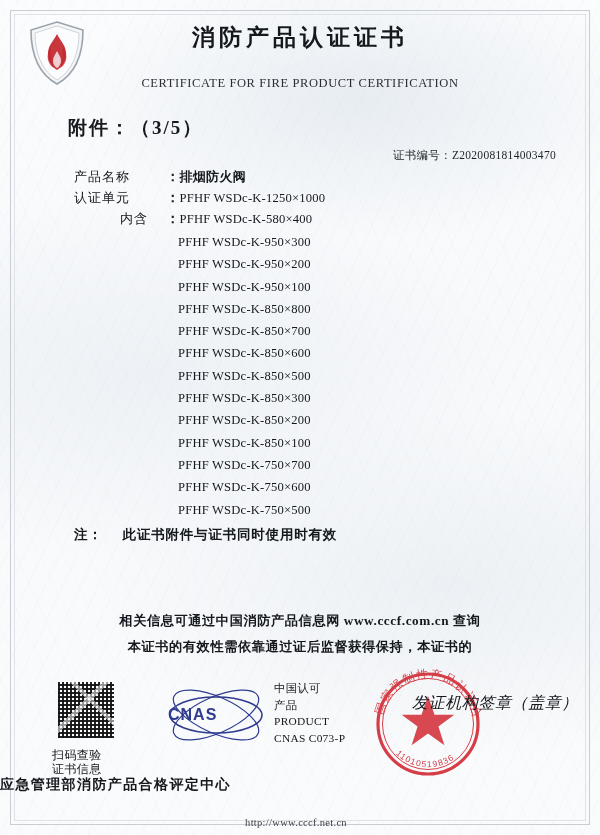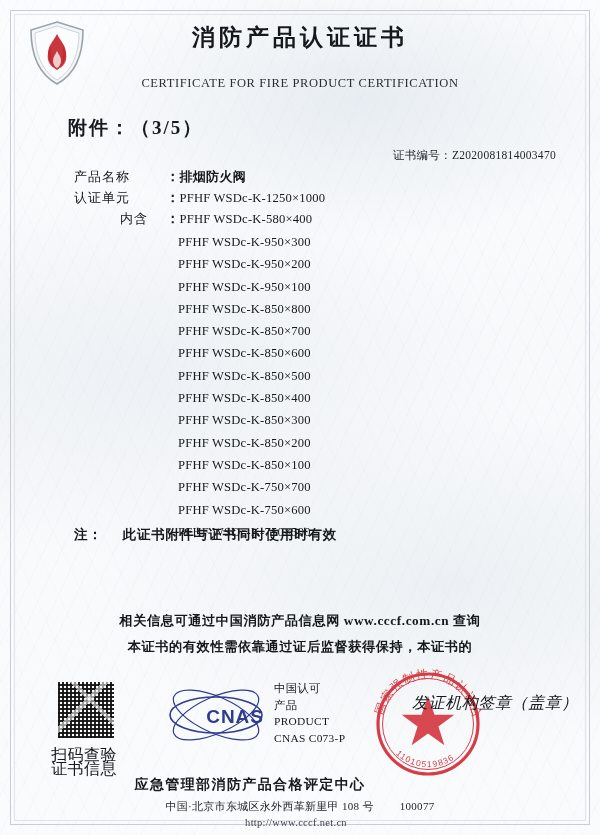--- a/index.html
+++ b/index.html
@@ -192,44 +192,44 @@
   .qr::after {
     content: "";
     position: absolute;
     inset: 0;
     background:
       linear-gradient(135deg, rgba(255,255,255,0.0) 0 40%, rgba(255,255,255,0.55) 40% 46%, rgba(255,255,255,0) 46%),
       linear-gradient(45deg, rgba(255,255,255,0.0) 0 60%, rgba(255,255,255,0.5) 60% 66%, rgba(255,255,255,0) 66%);
   }
   .qr-caption {
     position: absolute;
-    left: 44px;
+    left: 52px;
     top: 748px;
     width: 80px;
-    text-align: center;
-    font-size: 16px;
+    text-align: left;
+    font-size: 12px;
     color: #15181c;
     line-height: 14px;
     letter-spacing: 0.4px;
   }
 
   .cnas {
     position: absolute;
     left: 168px;
     top: 688px;
     width: 96px;
     height: 54px;
   }
   .cnas-text {
     position: absolute;
     left: 0;
     top: 18px;
     width: 96px;
-    text-align: right;
-    font-size: 19px;
+    text-align: left;
+    font-size: 16px;
     font-weight: 700;
     color: #2f3b8f;
     letter-spacing: 1px;
     font-family: "Liberation Sans", sans-serif;
   }
 
   .cnas-info {
     position: absolute;
     left: 274px;
     top: 680px;
@@ -257,21 +257,20 @@
     letter-spacing: 0.6px;
     white-space: nowrap;
     font-style: italic;
   }
 
   .org {
     position: absolute;
     left: 0;
     top: 776px;
     width: 500px;
-    text-align: center;
     font-size: 14px;
     font-weight: 700;
     letter-spacing: 1.4px;
     color: #15181c;
   }
   .addr {
     position: absolute;
     left: 0;
     top: 799px;
     width: 600px;
@@ -343,21 +342,20 @@
       <span class="val">PFHF  WSDc-K-580×400</span>
     </div>
     <div class="models">
       <div class="model-line">PFHF  WSDc-K-950×300</div>
       <div class="model-line">PFHF  WSDc-K-950×200</div>
       <div class="model-line">PFHF  WSDc-K-950×100</div>
       <div class="model-line">PFHF  WSDc-K-850×800</div>
       <div class="model-line">PFHF  WSDc-K-850×700</div>
       <div class="model-line">PFHF  WSDc-K-850×600</div>
       <div class="model-line">PFHF  WSDc-K-850×500</div>
-      <div class="model-line">PFHF  WSDc-K-850×400</div>
       <div class="model-line">PFHF  WSDc-K-850×300</div>
       <div class="model-line">PFHF  WSDc-K-850×200</div>
       <div class="model-line">PFHF  WSDc-K-850×100</div>
       <div class="model-line">PFHF  WSDc-K-750×700</div>
       <div class="model-line">PFHF  WSDc-K-750×600</div>
       <div class="model-line">PFHF  WSDc-K-750×500</div>
     </div>
   </div>
 
   <div class="note">
@@ -405,17 +403,14 @@
       <text font-family="Liberation Sans, sans-serif" font-size="8.5" fill="#d0202a" letter-spacing="1.2">
         <textPath href="#sealArcBottom" startOffset="16%">11010519836</textPath>
       </text>
       <path d="M60 32 L66.5 50.8 L86.3 50.8 L70.4 62.4 L76.4 81.2 L60 69.5 L43.6 81.2 L49.6 62.4 L33.7 50.8 L53.5 50.8 Z" fill="#d0202a" opacity="0.95"></path>
     </svg>
   </div>
 
   <div class="issuer-label">发证机构签章（盖章）</div>
 
   <div class="org">应急管理部消防产品合格评定中心</div>
-  <div class="addr">
-    <span>中国·北京市东城区永外西革新里甲 108 号</span><span class="zip">100077</span>
-  </div>
   <div class="url">http://www.cccf.net.cn</div>
 </div>
 
 </body></html>

